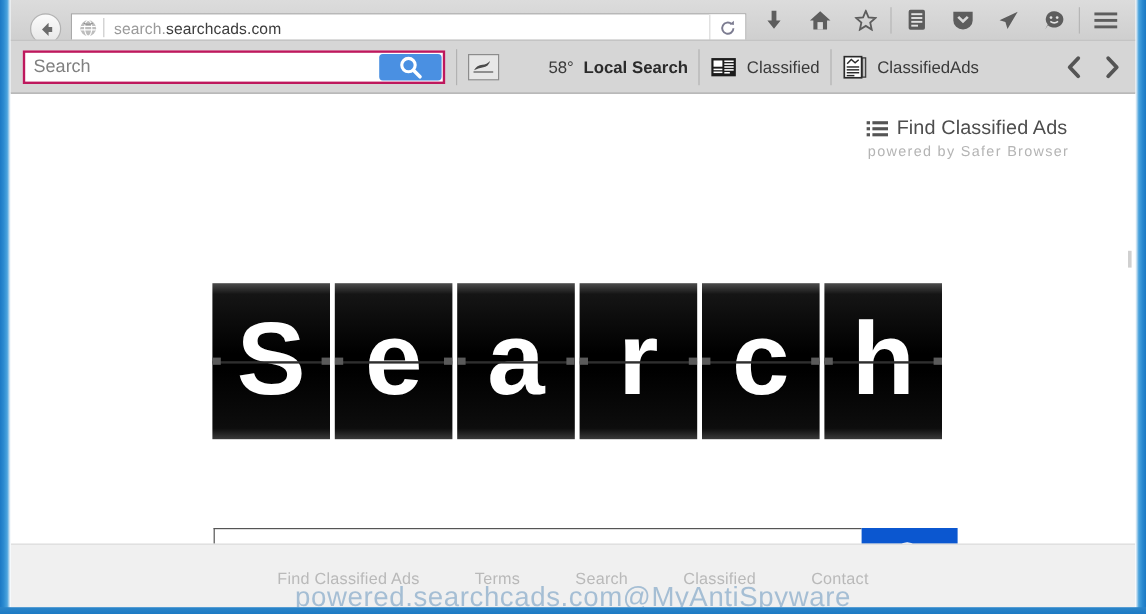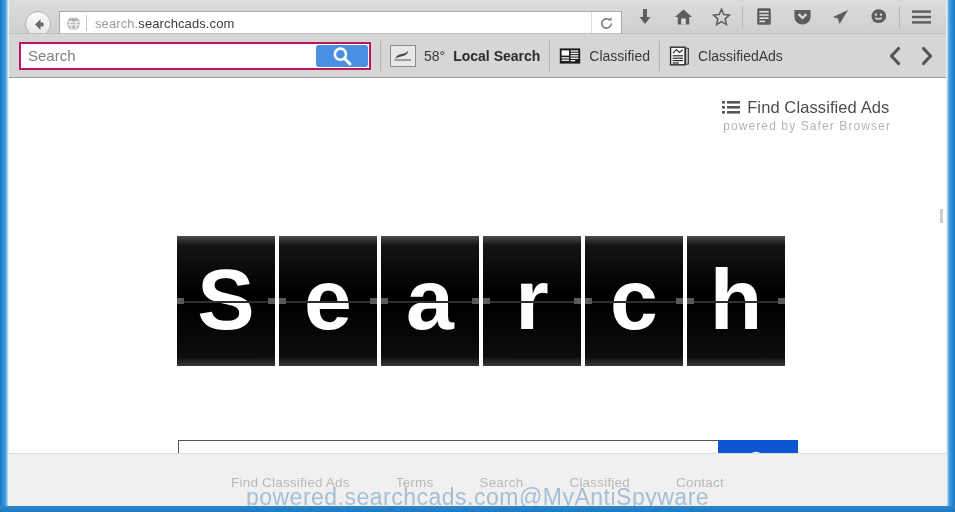--- a/index.html
+++ b/index.html
@@ -87,21 +87,21 @@
   }
   .extdiv { width: 1px; height: 30px; background: #b2b2b2; margin: 0 9px; flex: 0 0 auto; }
   .extitem {
     display: flex; align-items: center; gap: 8px; flex: 0 0 auto;
     font-size: 14px; color: #3a3a3a; white-space: nowrap;
   }
   .wxbox {
     width: 26px; height: 22px; border: 1px solid #8c8c8c; background: #e7e7e7;
     display: flex; align-items: center; justify-content: center;
   }
-  .wxtemp { font-size: 14px; color: #3a3a3a; }
+  .wxtemp { font-size: 14px; color: #3a3a3a; margin-left: 33px; }
   .wxlabel { font-weight: bold; color: #2b2b2b; }
   .extarrows { display: flex; align-items: center; gap: 10px; margin-left: auto; padding-right: 4px; }
   .chev { width: 22px; display: flex; align-items: center; justify-content: center; }
 
   
   #page {
     position: absolute; left: 9px; top: 79px; right: 9px; bottom: 6px;
     background: #ffffff; overflow: hidden;
   }
   #brandrow { position: absolute; right: 55px; top: 19px; text-align: left; }

